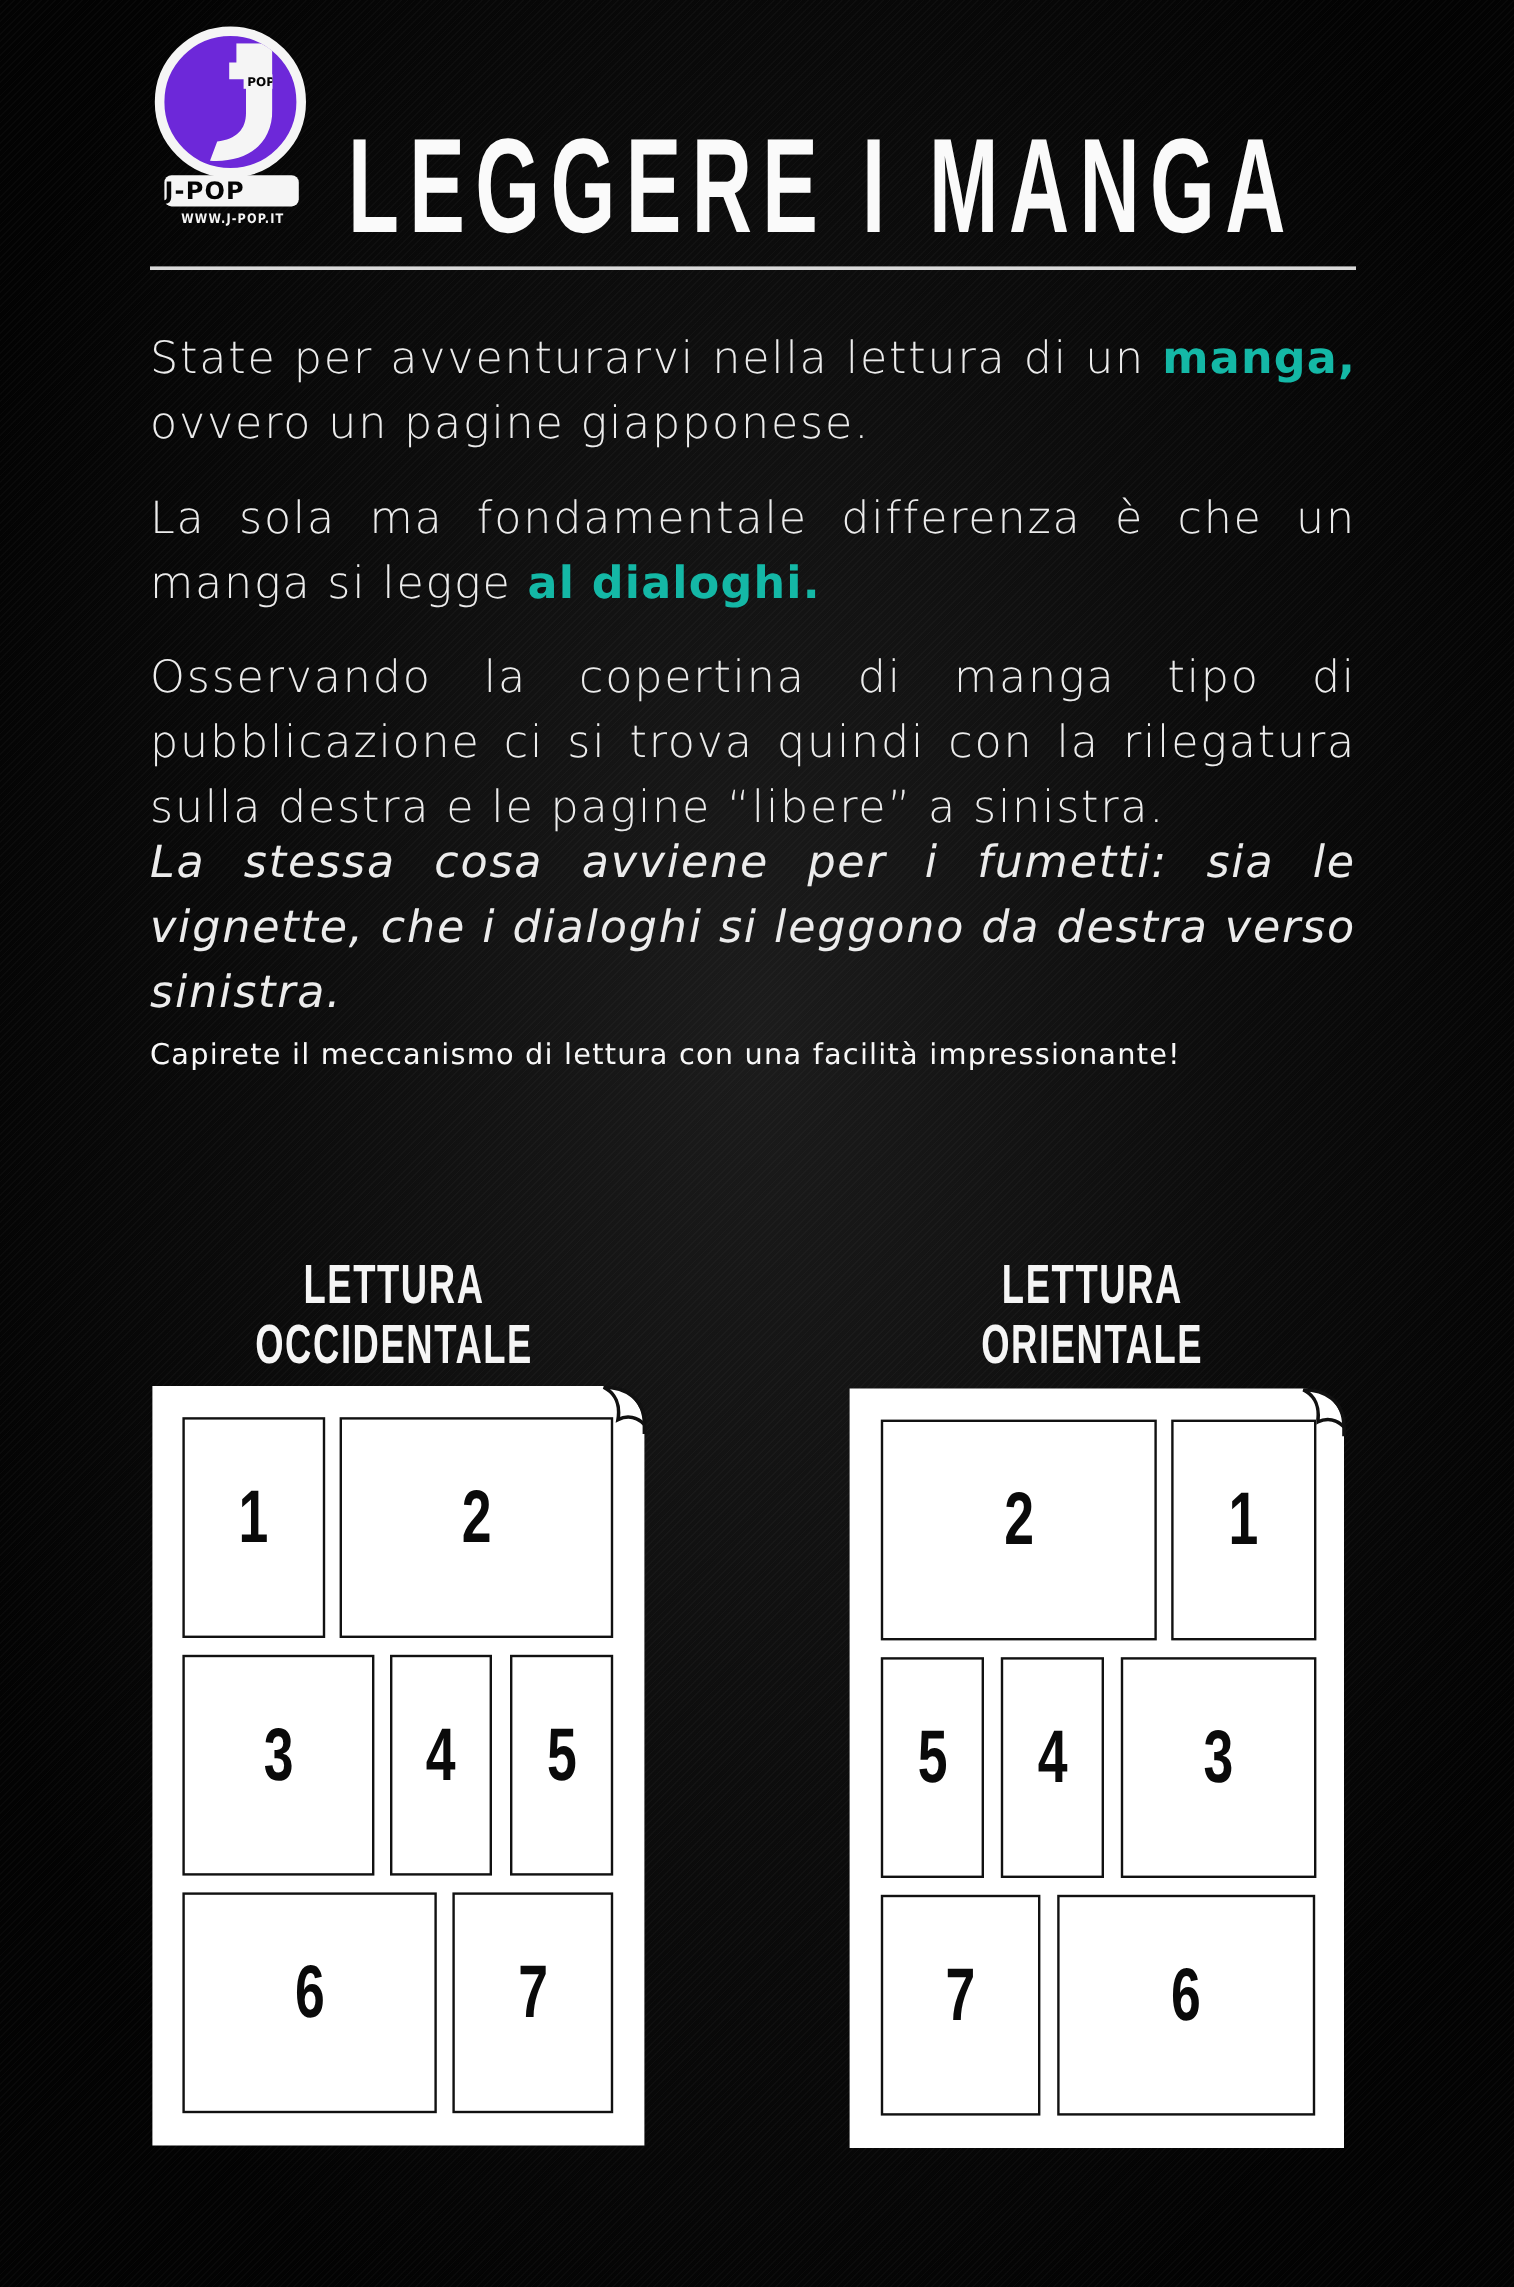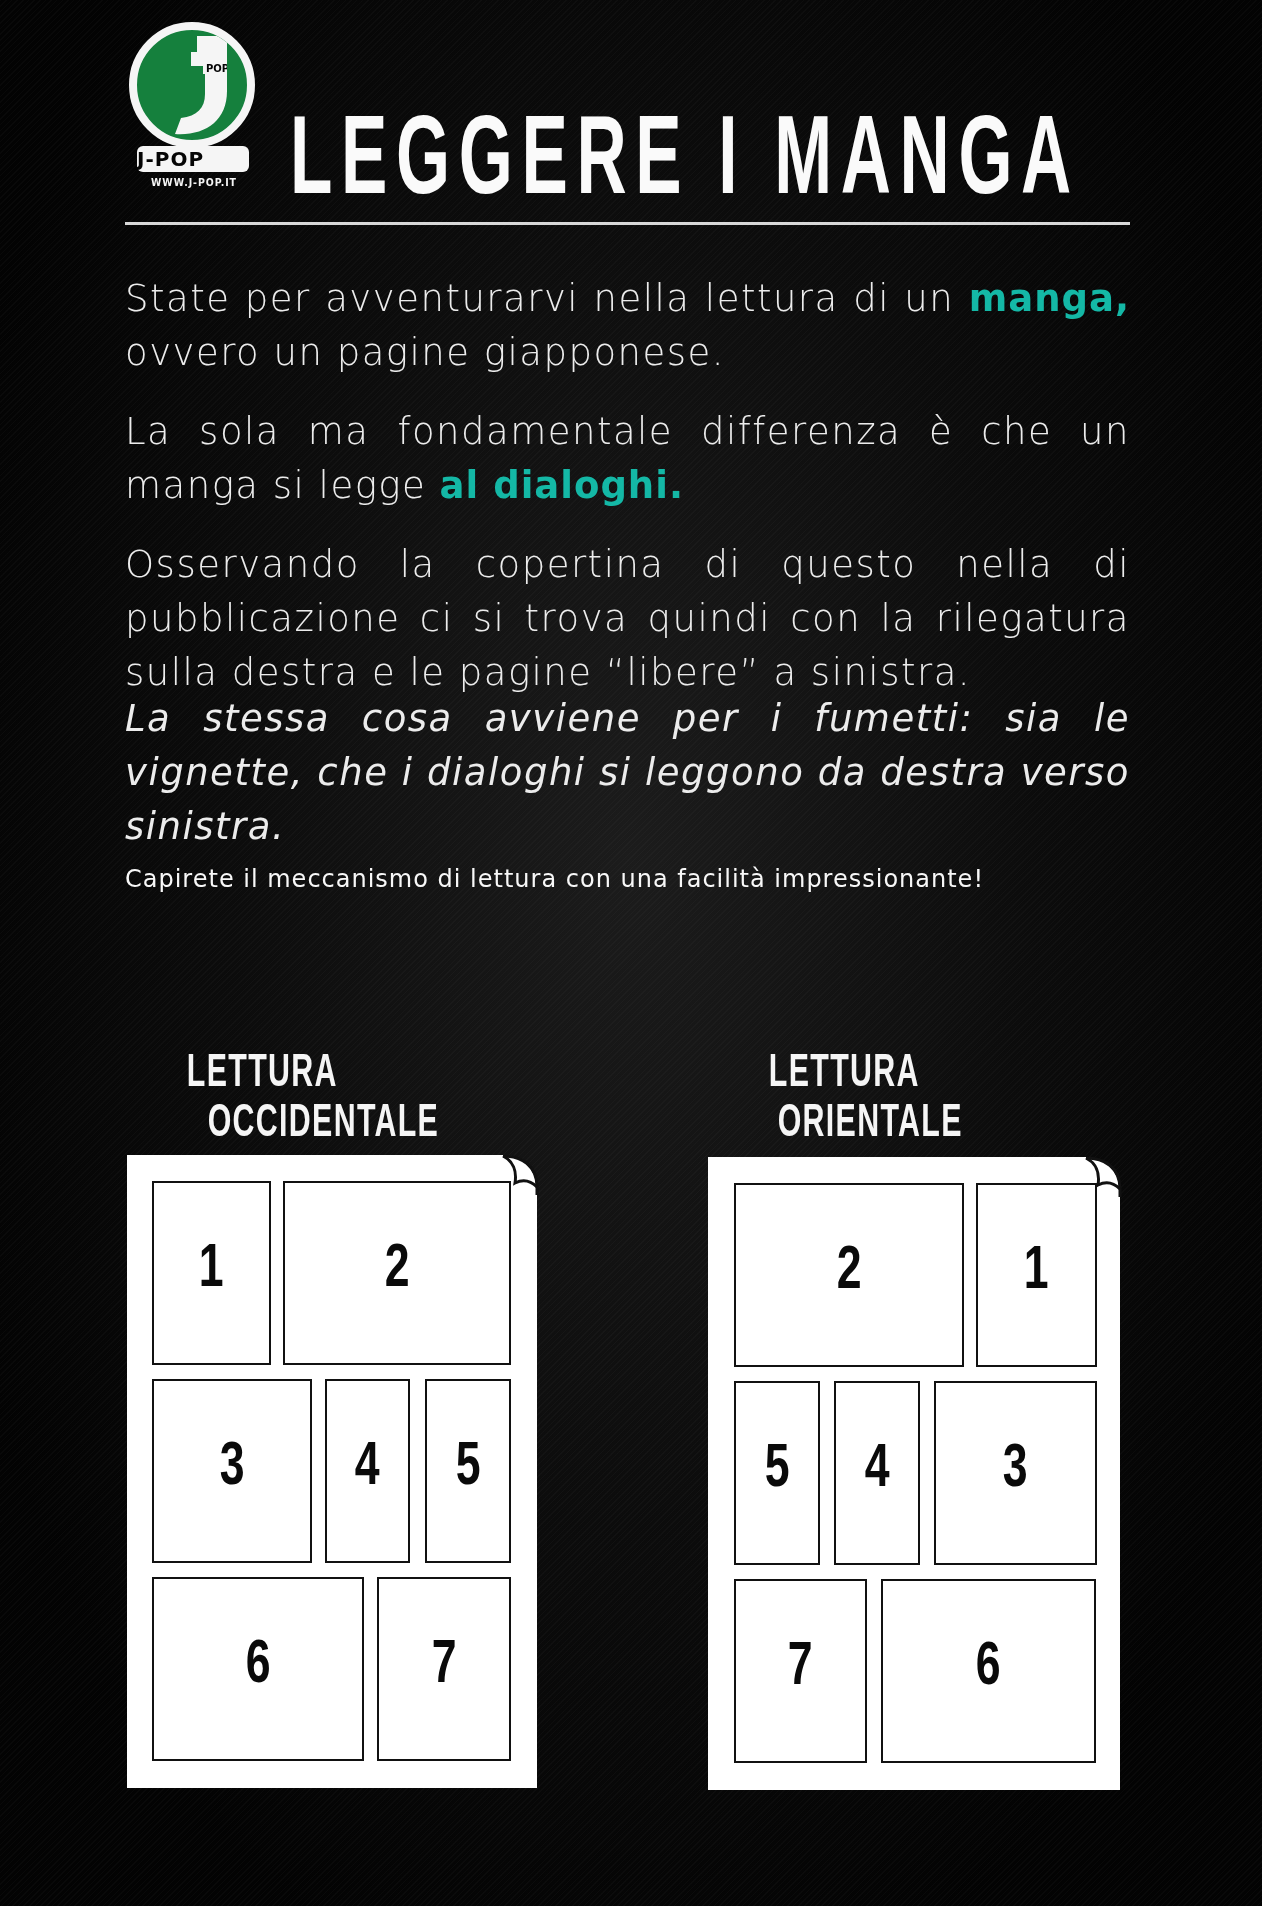--- a/index.html
+++ b/index.html
@@ -11,21 +11,21 @@
     background:
       repeating-linear-gradient(135deg, rgba(255,255,255,0.025) 0 1px, rgba(0,0,0,0) 1px 4px),
       radial-gradient(ellipse at 50% 45%, #1c1c1c 0%, #0c0c0c 45%, #030303 80%);
   }
   .abs { position: absolute; }
 
   
   .logo { left: 125px; top: 22px; width: 135px; height: 165px; }
   .logo-circle {
     position: absolute; left: 4px; top: 0; width: 126px; height: 126px;
-    border: 8px solid #f5f5f5; border-radius: 50%; background: #15803d; overflow: hidden;
+    border: 8px solid #f5f5f5; border-radius: 50%; background: #6d28d9; overflow: hidden;
   }
   .logo-j {
     position: absolute; left: 38px; top: 6px; width: 52px; height: 100px;
   }
   .logo-badge {
     position: absolute; left: 12px; top: 124px; width: 112px; height: 26px;
     background: #f5f5f5; border-radius: 6px;
     color: #050505; font-family: "DejaVu Sans", sans-serif; font-weight: bold;
     font-size: 20px; line-height: 26px; text-align: left; letter-spacing: 1px;
   }
@@ -57,21 +57,21 @@
   .para-final { font-weight: normal; color: #f8f8f8; letter-spacing: 1px; font-size: 24px; }
 
   .p1 { top: 272px; }
   .p2 { top: 405px; }
   .p3 { top: 538px; }
   .p4 { top: 692px; font-style: italic; }
   .p5 { top: 852px; }
 
   
   .diag-head {
-    width: 360px; text-align: left;
+    width: 360px; text-align: center;
     font-family: "Liberation Sans", sans-serif; font-weight: bold;
     font-size: 46px; line-height: 50px; color: #f5f5f5; letter-spacing: 2px;
   }
   .diag-head span { display: inline-block; transform: scaleX(0.66); }
   .head-left { left: 148px; top: 1045px; }
   .head-right { left: 730px; top: 1045px; }
 
   
   .page {
     width: 410px; height: 633px; background: #ffffff;
@@ -107,21 +107,21 @@
   <div class="logo-url">WWW.J-POP.IT</div>
 </div>
 
 <div class="abs title">LEGGERE I MANGA</div>
 <div class="abs rule"></div>
 
 <p class="abs para p1"><span>State per avventurarvi nella lettura di un </span><b>manga,</b><span> ovvero un pagine giapponese.</span></p>
 
 <p class="abs para p2"><span>La sola ma fondamentale differenza è che un manga si legge </span><b>al dialoghi.</b><span></span></p>
 
-<p class="abs para p3">Osservando la copertina di questo nella di pubblicazione ci si trova quindi con la rilegatura sulla destra e le pagine “libere” a sinistra.</p>
+<p class="abs para p3">Osservando la copertina di manga tipo di pubblicazione ci si trova quindi con la rilegatura sulla destra e le pagine “libere” a sinistra.</p>
 
 <p class="abs para p4">La stessa cosa avviene per i fumetti: sia le vignette, che i dialoghi si leggono da destra verso sinistra.</p>
 
 <p class="abs para para-final p5">Capirete il meccanismo di lettura con una facilità impressionante!</p>
 
 <div class="abs diag-head head-left">
   <span>LETTURA</span><br>
   <span>OCCIDENTALE</span>
 </div>
 <div class="abs diag-head head-right">

